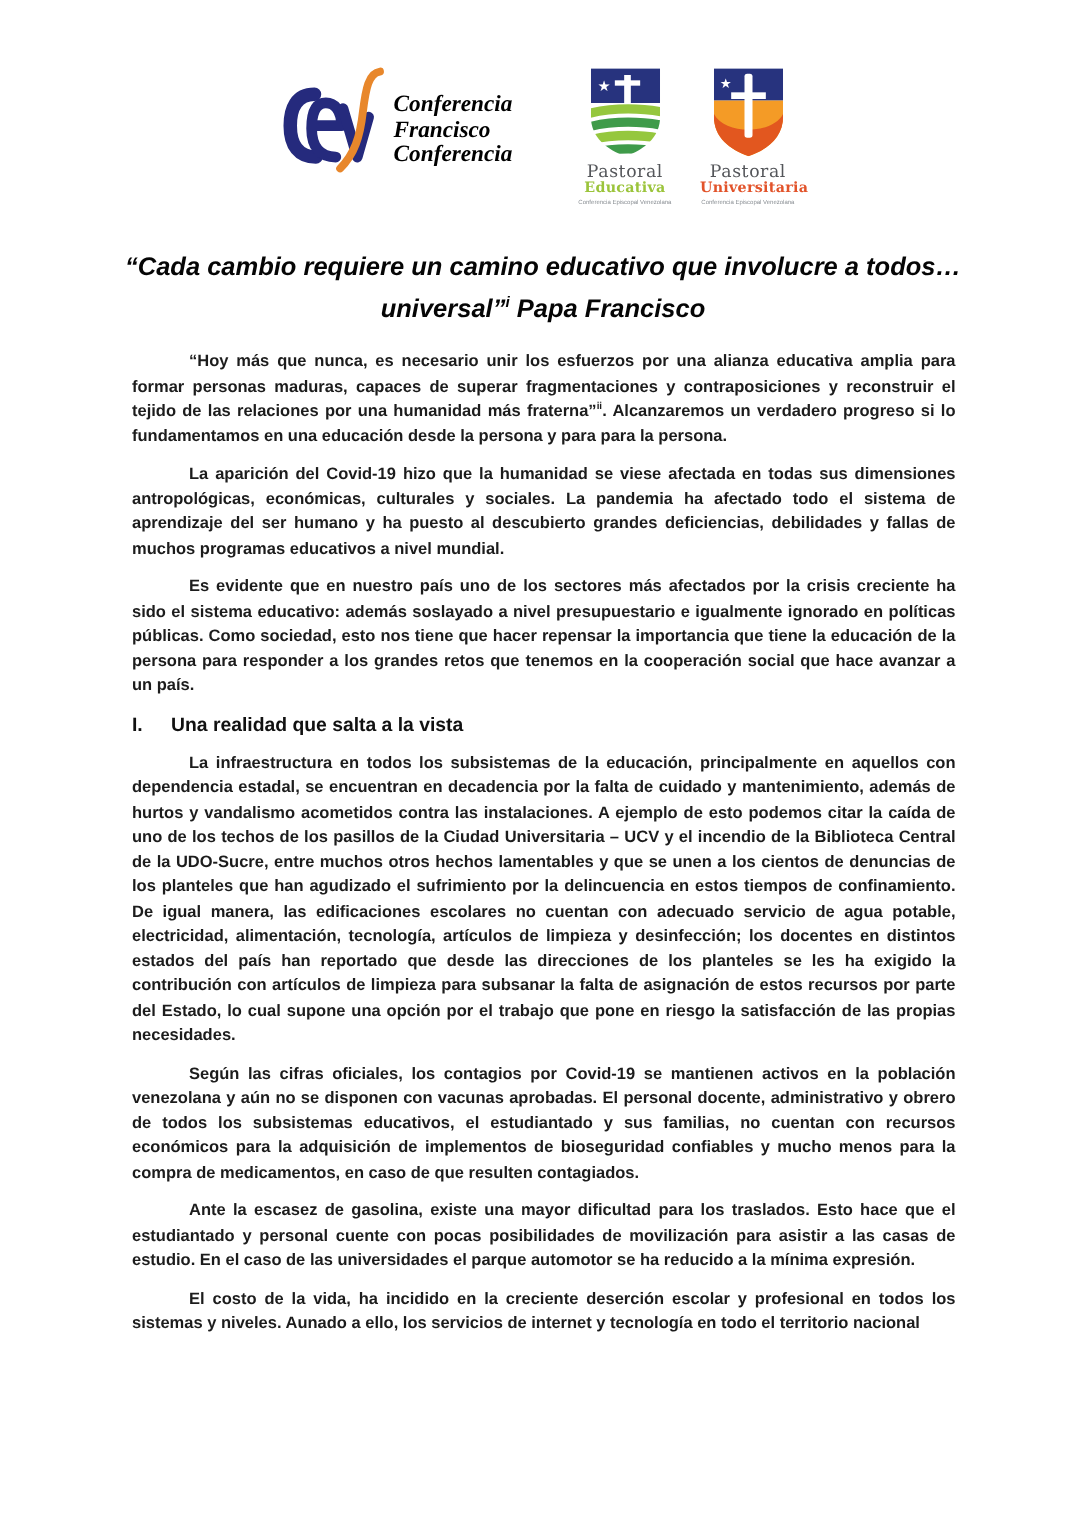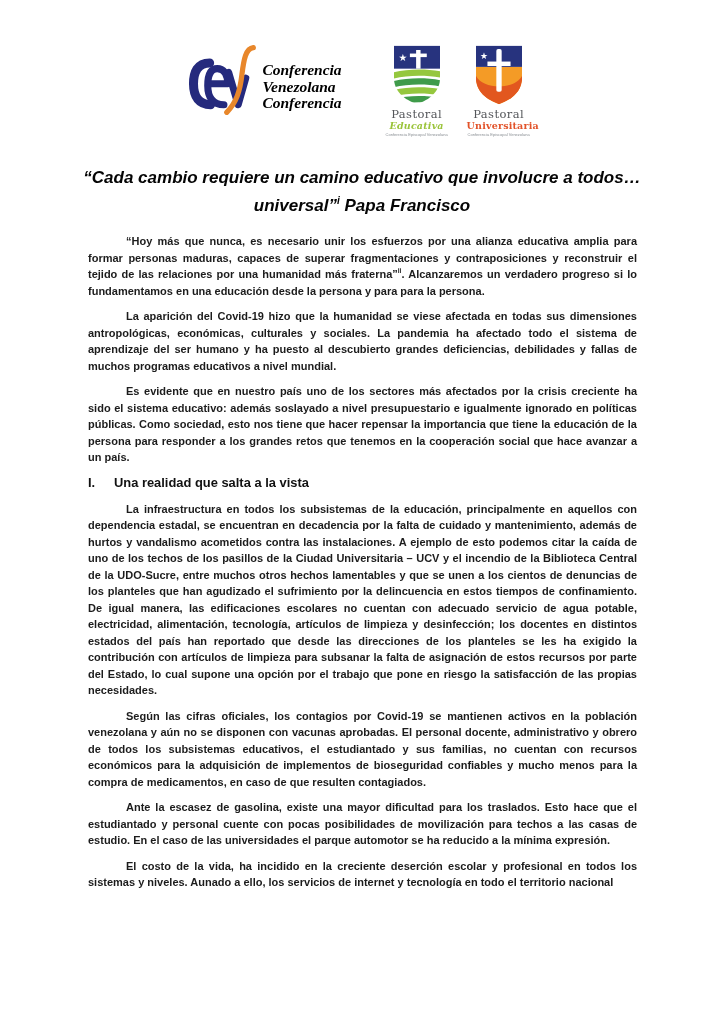--- a/index.html
+++ b/index.html
@@ -42,21 +42,21 @@
     margin-top: 2px;
     line-height: 12px;
   }
   .shield-sub {
     font-family: "DejaVu Serif", serif;
     font-weight: bold;
     font-size: 9.5px;
     line-height: 11px;
     letter-spacing: 0.2px;
   }
-  .shield-sub.edu { color: #9bc43b; font-style: italic; }
+  .shield-sub.edu { color: #9bc43b; }
   .shield-sub.uni { color: #e2532a; }
   .shield-caption {
     font-size: 4px;
     color: #8a8f94;
     line-height: 5px;
     margin-top: 1px;
     white-space: nowrap;
   }
   
   .doc-title {
@@ -99,21 +99,21 @@
       <svg class="cev-monogram" viewBox="0 0 78 80" xmlns="http://www.w3.org/2000/svg">
         <g fill="none" stroke="#252a7d" stroke-linecap="round" stroke-linejoin="round">
           <path d="M26 22 C13 22 9 32 9 44 C9 58 15 66 27 66" stroke-width="9.5"></path>
           <path d="M27 44 L45 44 C45 33 40 28 34 28 C26 28 24 36 24 46 C24 59 30 66 41 66" stroke-width="7.5"></path>
           <path d="M46 32 L56 66 L64 38" stroke-width="7.5"></path>
         </g>
         <path d="M72 6 C64 7 62 18 60 34 C58 52 54 64 44 74" fill="none" stroke="#e8872b" stroke-width="5.5" stroke-linecap="round"></path>
       </svg>
       <div class="cev-text">
         <div>Conferencia</div>
-        <div>Venezolana</div>
+        <div>Francisco</div>
         <div>Conferencia</div>
       </div>
     </div>
 
     <div class="shield-logo">
       <svg viewBox="0 0 60 72" xmlns="http://www.w3.org/2000/svg">
         <defs>
           <clipPath id="eduClip">
               <path d="M4 4 H56 V40 C56 56 44 65 30 70 C16 65 4 56 4 40 Z"></path>
             </clipPath>
@@ -165,17 +165,17 @@
   <main class="body-text">
     <p><span>“Hoy más que nunca, es necesario unir los esfuerzos por una alianza educativa amplia para formar personas maduras, capaces de superar fragmentaciones y contraposiciones y reconstruir el tejido de las relaciones por una humanidad más fraterna”</span><sup>ii</sup><span>. Alcanzaremos un verdadero progreso si lo fundamentamos en una educación desde la persona y para para la persona.</span></p>
     <p>La aparición del Covid-19 hizo que la humanidad se viese afectada en todas sus dimensiones antropológicas, económicas, culturales y sociales. La pandemia ha afectado todo el sistema de aprendizaje del ser humano y ha puesto al descubierto grandes deficiencias, debilidades y fallas de muchos programas educativos a nivel mundial.</p>
     <p>Es evidente que en nuestro país uno de los sectores más afectados por la crisis creciente ha sido el sistema educativo: además soslayado a nivel presupuestario e igualmente ignorado en políticas públicas. Como sociedad, esto nos tiene que hacer repensar la importancia que tiene la educación de la persona para responder a los grandes retos que tenemos en la cooperación social que hace avanzar a un país.</p>
     <h2 class="section-heading">
       <span class="numeral">I.</span>
       <span>Una realidad que salta a la vista</span>
     </h2>
     <p>La infraestructura en todos los subsistemas de la educación, principalmente en aquellos con dependencia estadal, se encuentran en decadencia por la falta de cuidado y mantenimiento, además de hurtos y vandalismo acometidos contra las instalaciones. A ejemplo de esto podemos citar la caída de uno de los techos de los pasillos de la Ciudad Universitaria – UCV y el incendio de la Biblioteca Central de la UDO-Sucre, entre muchos otros hechos lamentables y que se unen a los cientos de denuncias de los planteles que han agudizado el sufrimiento por la delincuencia en estos tiempos de confinamiento. De igual manera, las edificaciones escolares no cuentan con adecuado servicio de agua potable, electricidad, alimentación, tecnología, artículos de limpieza y desinfección; los docentes en distintos estados del país han reportado que desde las direcciones de los planteles se les ha exigido la contribución con artículos de limpieza para subsanar la falta de asignación de estos recursos por parte del Estado, lo cual supone una opción por el trabajo que pone en riesgo la satisfacción de las propias necesidades.</p>
     <p>Según las cifras oficiales, los contagios por Covid-19 se mantienen activos en la población venezolana y aún no se disponen con vacunas aprobadas. El personal docente, administrativo y obrero de todos los subsistemas educativos, el estudiantado y sus familias, no cuentan con recursos económicos para la adquisición de implementos de bioseguridad confiables y mucho menos para la compra de medicamentos, en caso de que resulten contagiados.</p>
-    <p>Ante la escasez de gasolina, existe una mayor dificultad para los traslados. Esto hace que el estudiantado y personal cuente con pocas posibilidades de movilización para techos a las casas de estudio. En el caso de las universidades el parque automotor se ha reducido a la mínima expresión.</p>
+    <p>Ante la escasez de gasolina, existe una mayor dificultad para los traslados. Esto hace que el estudiantado y personal cuente con pocas posibilidades de movilización para asistir a las casas de estudio. En el caso de las universidades el parque automotor se ha reducido a la mínima expresión.</p>
     <p>El costo de la vida, ha incidido en la creciente deserción escolar y profesional en todos los sistemas y niveles. Aunado a ello, los servicios de internet y tecnología en todo el territorio nacional</p>
   </main>
 
 </div>
 
 </body></html>

